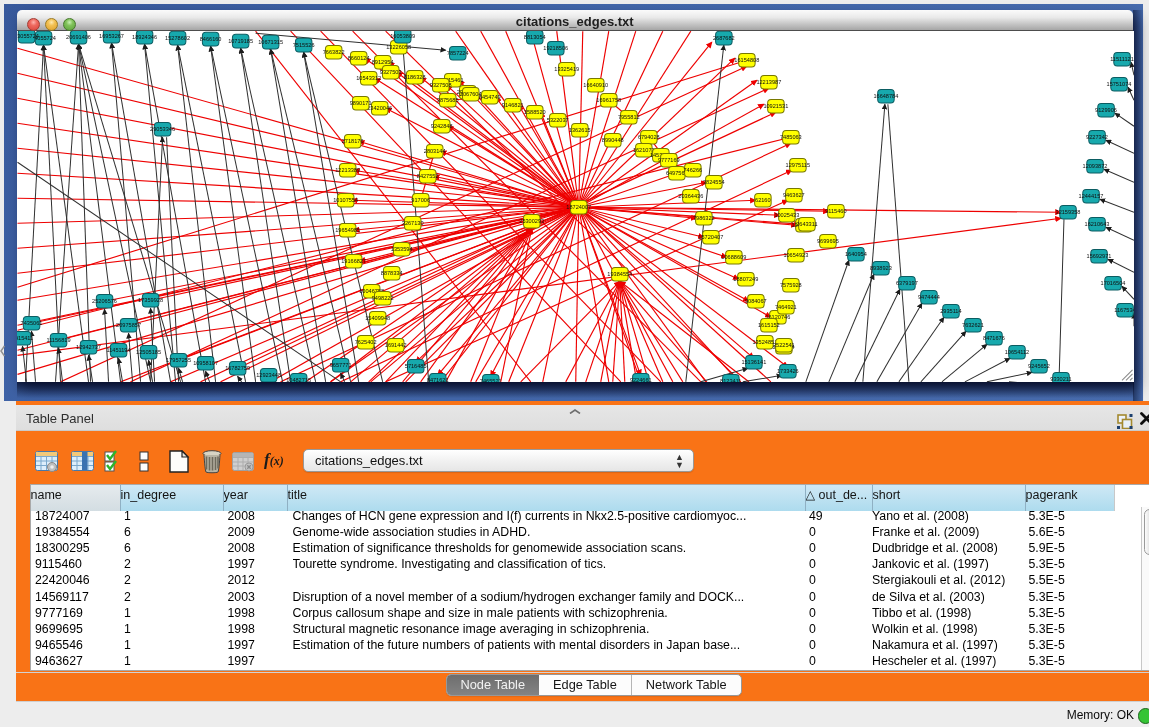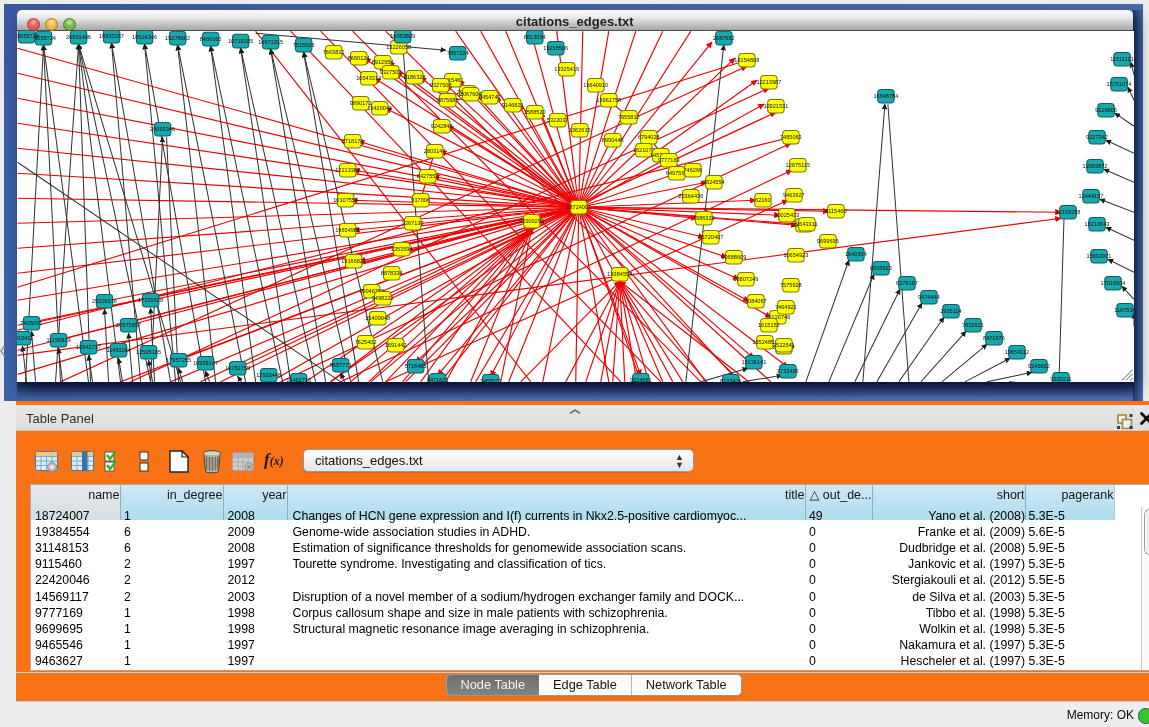--- a/index.html
+++ b/index.html
@@ -31,31 +31,31 @@
 #closeico{position:absolute;left:1123px;top:6px}
 #toolbar{position:absolute;left:0;top:30px;width:1149px;height:52px}
 #combo{position:absolute;left:287px;top:18px;width:391px;height:23px;border:1px solid #989898;
  border-radius:5px;background:linear-gradient(#ffffff,#efefef 60%,#e6e6e6);
  font-size:13px;color:#111;line-height:21px;padding-left:11px;
  box-shadow:0 1px 1px rgba(0,0,0,.12)}
 #combo .arr{position:absolute;right:8px;top:0;width:11px;height:21px;font-size:9px;color:#333;
  line-height:8px;text-align:center;padding-top:3px}
 #tablebox{position:absolute;left:13.5px;top:82.5px;width:1127px;height:187px;background:#fff;
  border:1px solid #a9a9a9}
-.hc{position:absolute;top:0;height:35px;border-left:1px solid #8fb0c3;
+.hc{position:absolute;top:0;height:26px;border-left:1px solid #8fb0c3;
  background:linear-gradient(#cfe8f5,#addbee);font-size:12.5px;color:#141414;
- text-align:right;line-height:21px;overflow:hidden}
+ text-align:left;line-height:21px;overflow:hidden}
 #hdr{position:absolute;left:0;top:0;width:1125px;height:22px;border-bottom:1px solid #7d96a5}
 .row{position:absolute;left:0;width:1110px;height:16.2px;font-size:12.3px;color:#000;white-space:nowrap}
 .c0{position:absolute;left:4.5px;width:84px}
 .c1{position:absolute;left:93.5px}
 .c2{position:absolute;left:197px}
 .c3{position:absolute;left:262px;width:508px;overflow:hidden}
 .c4{position:absolute;left:778.5px}
-.c5{position:absolute;left:841.5px;width:153px;text-align:right}
+.c5{position:absolute;left:841.5px;width:153px;text-align:left}
 .c6{position:absolute;left:998px}
 #vsb{position:absolute;left:1110.5px;top:22px;width:15.5px;height:163px;background:#fafafa;border-left:1px solid #c8c8c8}
 #vsb .thumb{position:absolute;left:2px;top:2px;width:10.5px;height:46px;border:1px solid #9a9a9a;border-radius:6px;
  background:linear-gradient(90deg,#fdfdfd,#c9c9c9)}
 #tabsep{position:absolute;left:0;top:270.5px;width:1149px;border-top:1px solid #d2d2d2}
 #tabs{position:absolute;left:429.5px;top:273px;height:21.5px;display:flex;
  border:1px solid #989898;border-radius:5px;overflow:hidden;background:#fcfcfc;
  box-shadow:0 1px 1px rgba(0,0,0,.08)}
 #tabs div{font-size:12.8px;line-height:20px;padding:0 14px;color:#151515}
 #tabs .sel{background:linear-gradient(#6e6e6e,#838383);color:#f2f2f2}
@@ -655,21 +655,21 @@
       <div class="row" style="top:40.2px">
         <span class="c0">19384554</span>
         <span class="c1">6</span>
         <span class="c2">2009</span>
         <span class="c3">Genome-wide association studies in ADHD.</span>
         <span class="c4">0</span>
         <span class="c5">Franke et al. (2009)</span>
         <span class="c6">5.6E-5</span>
       </div>
       <div class="row" style="top:56.4px">
-        <span class="c0">31148153</span>
+        <span class="c0">18300295</span>
         <span class="c1">6</span>
         <span class="c2">2008</span>
         <span class="c3">Estimation of significance thresholds for genomewide association scans.</span>
         <span class="c4">0</span>
         <span class="c5">Dudbridge et al. (2008)</span>
         <span class="c6">5.9E-5</span>
       </div>
       <div class="row" style="top:72.6px">
         <span class="c0">9115460</span>
         <span class="c1">2</span>
@@ -711,20 +711,21 @@
         <span class="c2">1998</span>
         <span class="c3">Structural magnetic resonance image averaging in schizophrenia.</span>
         <span class="c4">0</span>
         <span class="c5">Wolkin et al. (1998)</span>
         <span class="c6">5.3E-5</span>
       </div>
       <div class="row" style="top:153.6px">
         <span class="c0">9465546</span>
         <span class="c1">1</span>
         <span class="c2">1997</span>
+        <span class="c3">Estimation of the future numbers of patients with mental disorders in Japan base...</span>
         <span class="c4">0</span>
         <span class="c5">Nakamura et al. (1997)</span>
         <span class="c6">5.3E-5</span>
       </div>
       <div class="row" style="top:169.8px">
         <span class="c0">9463627</span>
         <span class="c1">1</span>
         <span class="c2">1997</span>
         <span class="c4">0</span>
         <span class="c5">Hescheler et al. (1997)</span>

